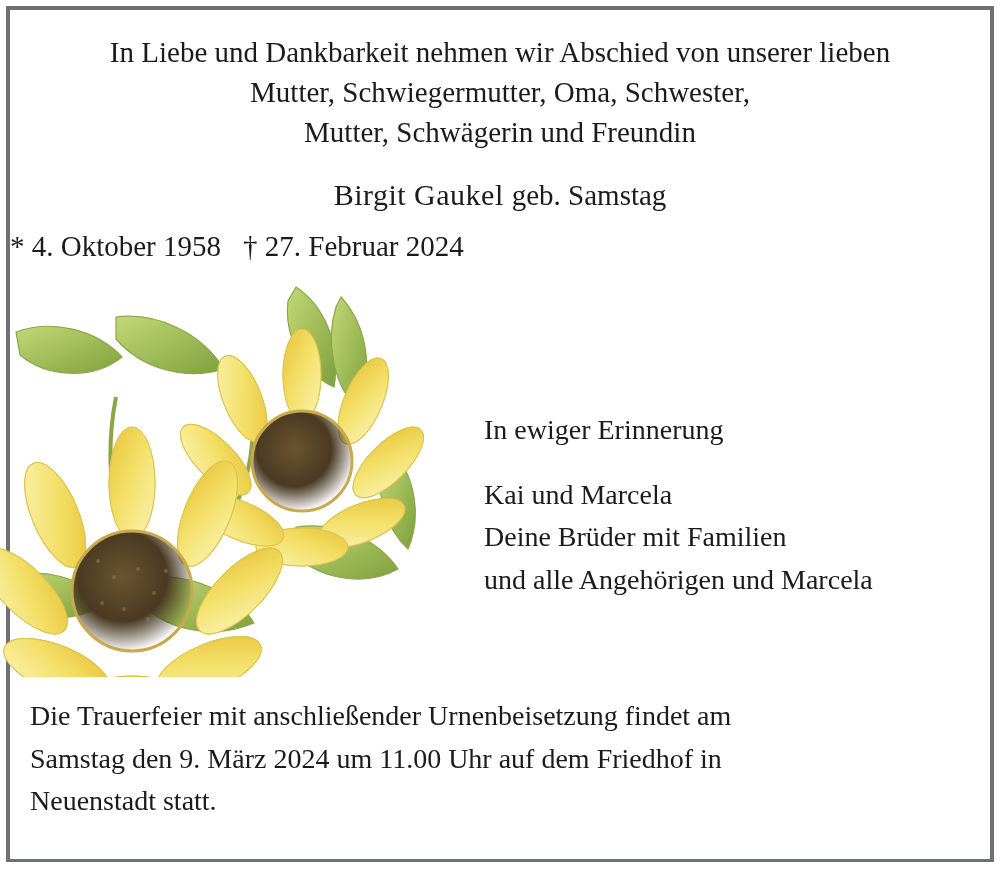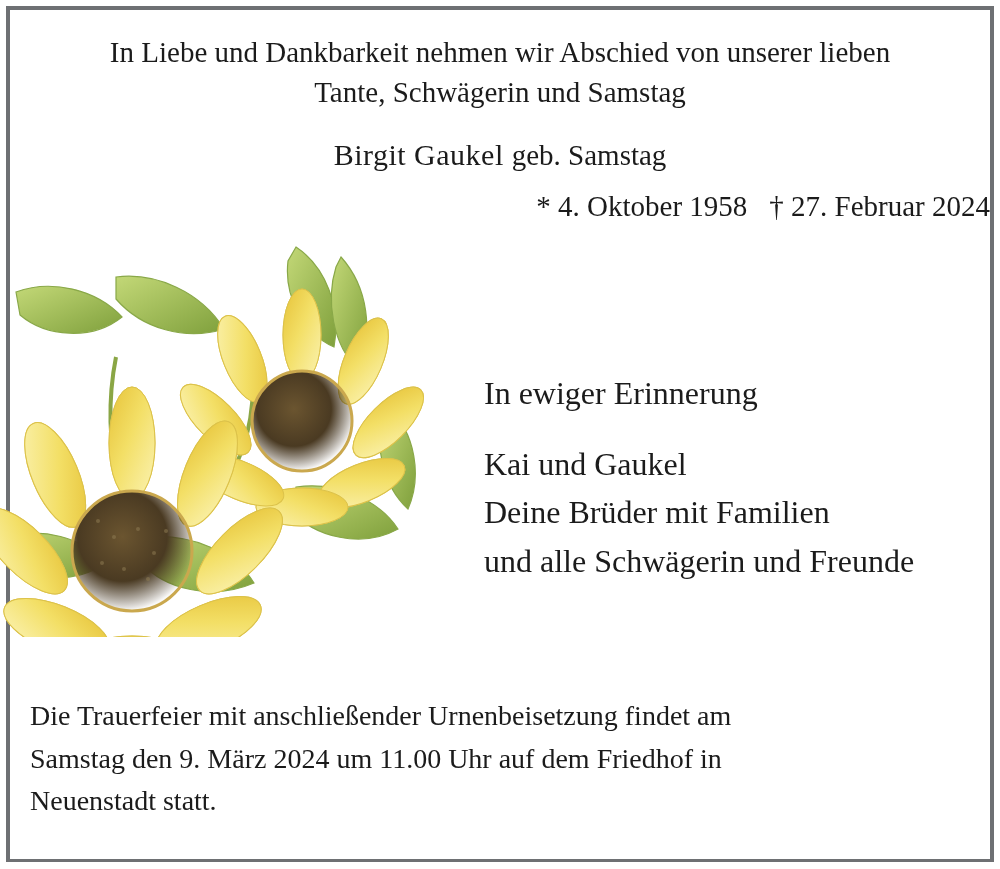--- a/index.html
+++ b/index.html
@@ -53,39 +53,39 @@
   .nameline .name {
     font-size: 30px;
     letter-spacing: 0.5px;
   }
   .nameline .maiden {
     font-size: 29px;
     margin-left: 8px;
   }
 
   .dates {
-    text-align: right;
+    text-align: left;
     margin-top: 18px;
     font-size: 29px;
     color: #1b1b1b;
   }
   .dates .sep { display: inline-block; width: 22px; }
 
   
   .middle {
     position: relative;
     margin-top: 24px;
     height: 400px;
   }
 
   .dedication {
     position: absolute;
     left: 474px;
     top: 122px;
-    font-size: 32px;
+    font-size: 28px;
     line-height: 1.52;
     color: #1b1b1b;
   }
   .dedication .spacer { height: 22px; }
 
   
   .flowers {
     position: absolute;
     left: -14px;
     top: -10px;
@@ -106,21 +106,22 @@
 </style>
 </head>
 <body>
 
 <div class="page">
   <div class="frame">
     <div class="content">
 
       <div class="intro">
         <div>In Liebe und Dankbarkeit nehmen wir Abschied von unserer lieben</div>
-        <div>Tante, Schwägerin und Samstag</div>
+        <div>Mutter, Schwiegermutter, Oma, Schwester,</div>
+        <div>Mutter, Schwägerin und Freundin</div>
       </div>
 
       <div class="nameline">
         <span class="name">Birgit Gaukel</span><span class="maiden">geb. Samstag</span>
       </div>
 
       <div class="dates">
         <span>* 4. Oktober 1958</span><span class="sep"></span><span>† 27. Februar 2024</span>
       </div>
 
@@ -214,23 +215,23 @@
                 <circle cx="34" cy="-20" r="2"></circle>
                   <circle cx="-34" cy="-30" r="2"></circle>
               </g>
             </g>
           </svg>
         </div>
 
         <div class="dedication">
           <div>In ewiger Erinnerung</div>
           <div class="spacer"></div>
-          <div>Kai und Gaukel</div>
+          <div>Kai und Marcela</div>
           <div>Deine Brüder mit Familien</div>
-          <div>und alle Schwägerin und Freunde</div>
+          <div>und alle Angehörigen und Marcela</div>
         </div>
       </div>
 
       <div class="footer">
         <div>Die Trauerfeier mit anschließender Urnenbeisetzung findet am</div>
         <div>Samstag den 9. März 2024 um 11.00 Uhr auf dem Friedhof in</div>
         <div>Neuenstadt statt.</div>
       </div>
 
     </div>

